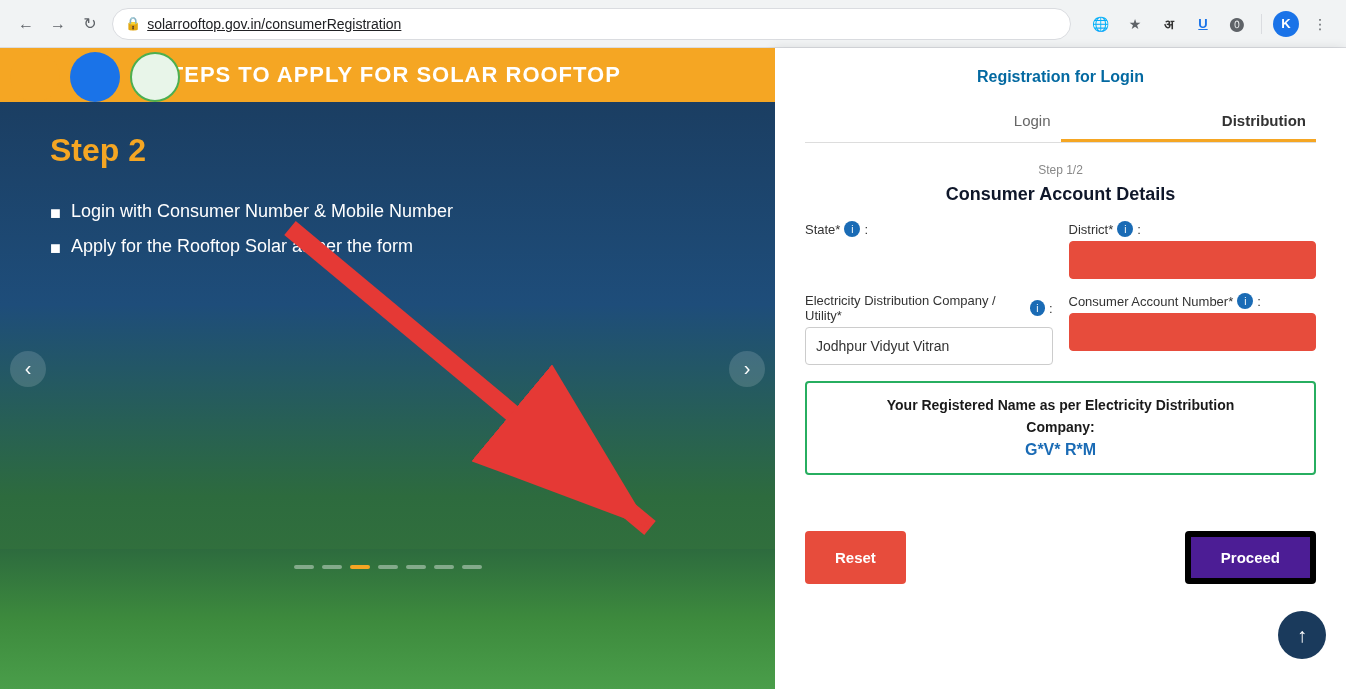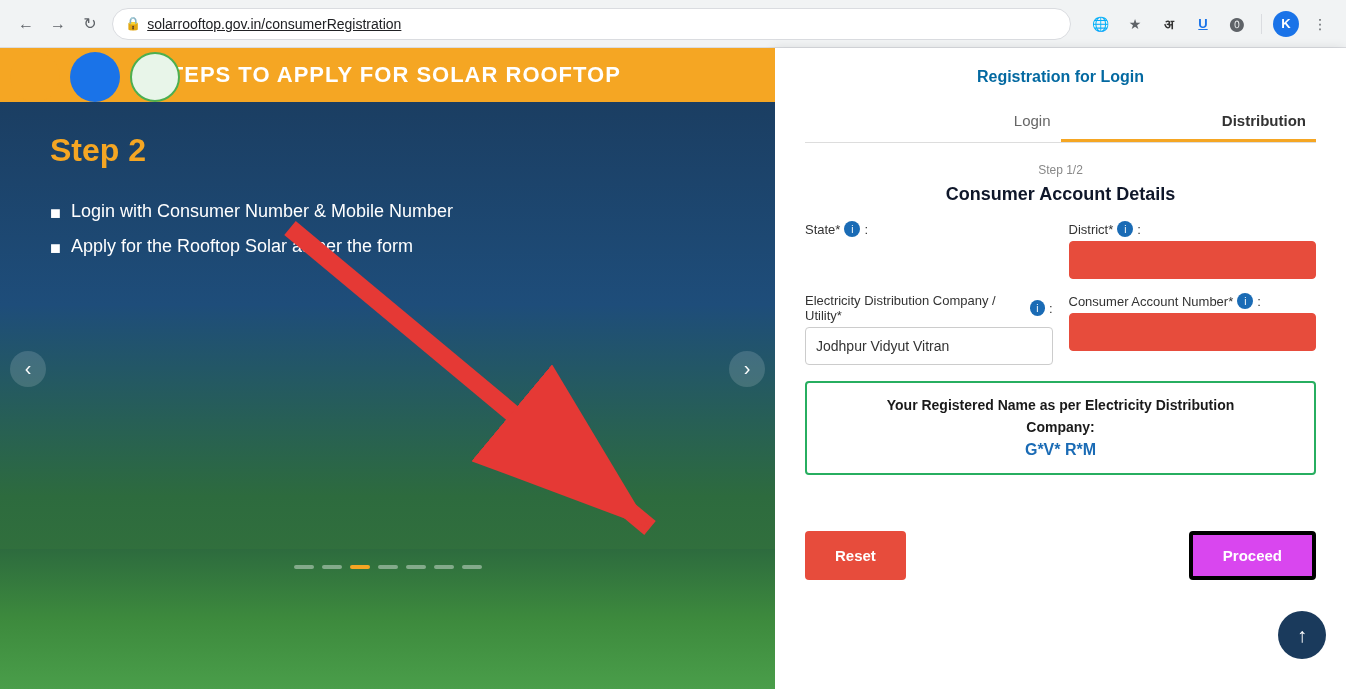--- a/index.html
+++ b/index.html
@@ -200,21 +200,21 @@
     .button-row {
       display: flex; justify-content: space-between; gap: 16px;
       padding: 10px 30px 20px;
     }
     .btn-reset {
       background: #e74c3c; color: white; border: none;
       padding: 12px 30px; border-radius: 4px; font-size: 15px;
       cursor: pointer; font-weight: bold;
     }
     .btn-proceed {
-      background: #d946ef; color: white; border: 4px solid #000000;
+      background: #4c1d95; color: white; border: 6px solid #000000;
       padding: 12px 30px; border-radius: 4px; font-size: 15px;
       cursor: pointer; font-weight: bold;
     }
 
     
     .scroll-top {
       position: absolute;
       bottom: 30px; right: 20px;
       width: 48px; height: 48px;
       background: #1a3a5c; border-radius: 50%;

